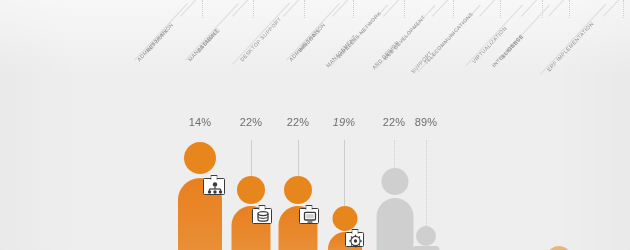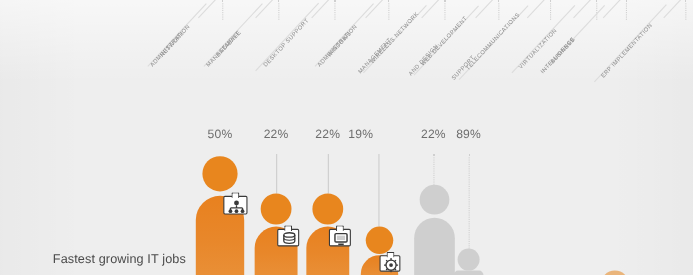--- a/index.html
+++ b/index.html
@@ -202,24 +202,24 @@
       <div class="diag" style="left:540px;top:74px;width:96px;transform:rotate(-47deg);"></div>
       <div class="diag" style="left:603px;top:16px;width:28px;transform:rotate(-47deg);"></div>
       <div class="vline" style="left:623px;top:0px;height:18px;"></div>
       <div class="leader" style="left:551px;top:68px;">
         <div class="lbl" style="left:0px;top:-2px;">ERP IMPLEMENTATION</div>
       </div>
     </div>
   </div>
 
   <div>
-    <div class="pct" style="left:200px;top:116px;">50%</div>
+    <div class="pct" style="left:200px;top:116px;">14%</div>
     <div class="pct" style="left:251px;top:116px;">22%</div>
     <div class="pct" style="left:298px;top:116px;">22%</div>
-    <div class="pct" style="left:328px;top:116px;">19%</div>
+    <div class="pct" style="left:344px;top:116px;font-style:italic;">19%</div>
     <div class="pct" style="left:394px;top:116px;">22%</div>
     <div class="pct" style="left:426px;top:116px;">89%</div>
   </div>
 
   <div>
     <div class="vstub" style="left:251px;top:140px;height:36px;"></div>
     <div class="vstub" style="left:298px;top:140px;height:36px;"></div>
     <div class="vstub" style="left:344px;top:140px;height:66px;"></div>
     <div class="vline" style="left:394px;top:140px;height:28px;"></div>
     <div class="vline" style="left:426px;top:140px;height:86px;"></div>
@@ -297,15 +297,14 @@
     </div>
 
     <div class="fig grey" style="left:410px;width:32px;height:24px;">
       <div class="head" style="top:0px;width:20px;height:20px;"></div>
       <div class="body" style="width:27px;height:4px;"></div>
     </div>
 
     <div class="tail-arc" style="left:546px;top:246px;width:26px;height:26px;"></div>
   </div>
 
-  <div class="caption" style="left:48px;top:230px;">Fastest growing IT jobs</div>
 
 </div>
 
 </body></html>

